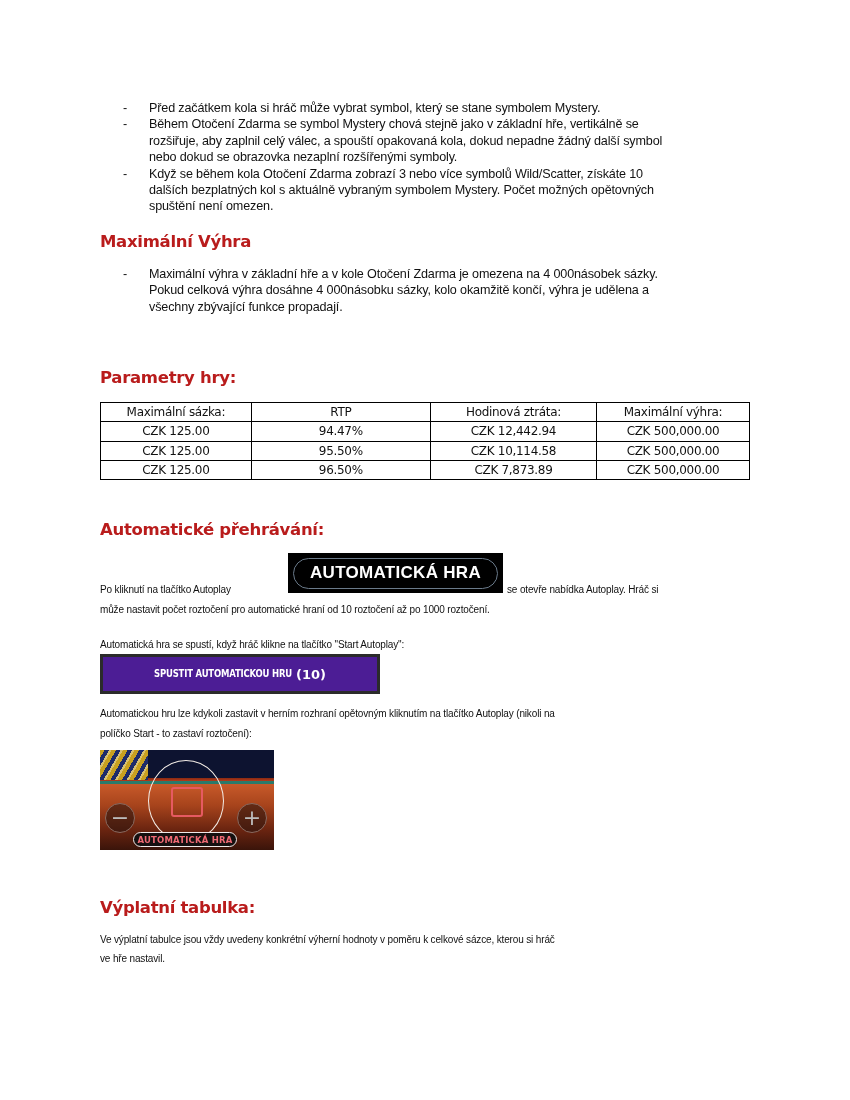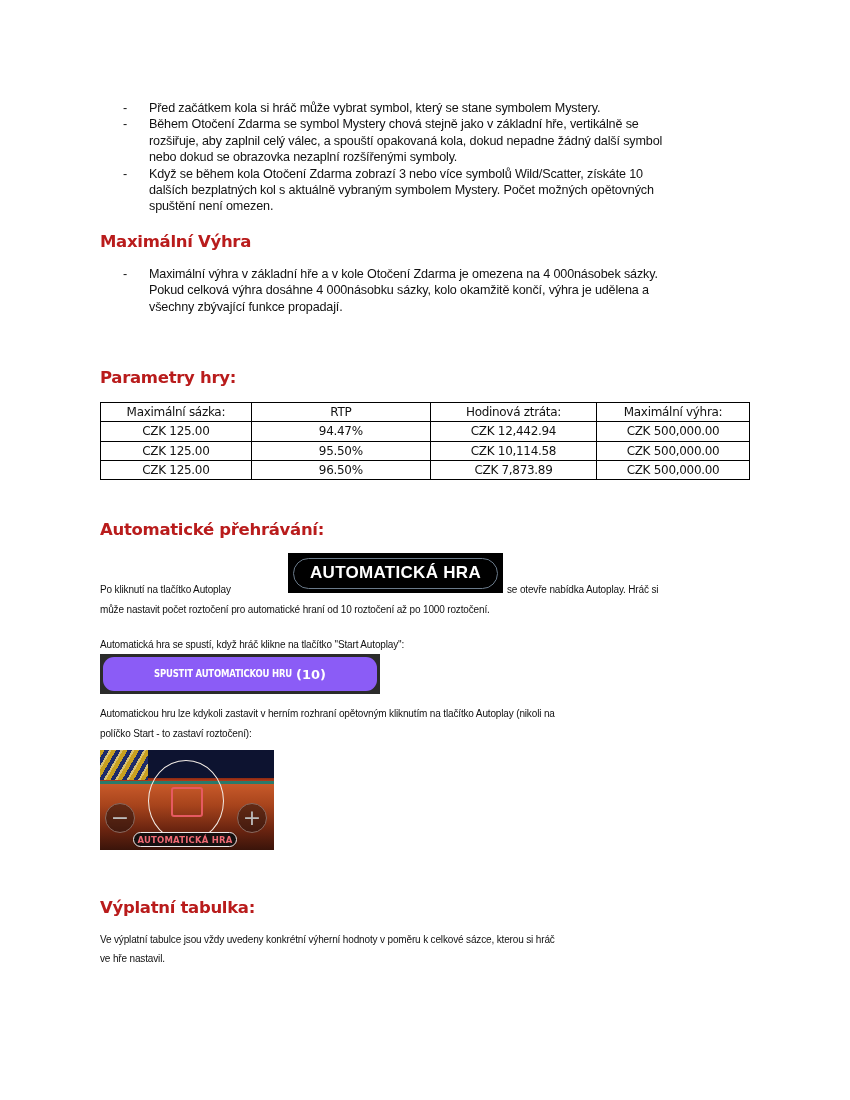--- a/index.html
+++ b/index.html
@@ -19,21 +19,21 @@
     table.params td { border: 1px solid #000; text-align: center; height: 19.25px; padding: 0; }
     table.params td.c0 { width: 154px; }
     table.params td.c1 { width: 184px; }
     table.params td.c2 { width: 170px; }
     table.params td.c3 { width: 156px; }
 
     .autoplay-btn { position: absolute; left: 288px; top: 553px; width: 215px; height: 40px; background: #000; display: flex; align-items: center; justify-content: center; }
     .autoplay-btn .pill { width: 205px; height: 31px; border: 1.5px solid #6a7a8a; border-radius: 16px; display: flex; align-items: center; justify-content: center; color: #fff; font-family: "Liberation Sans", sans-serif; font-weight: bold; font-size: 17px; letter-spacing: 0.3px; }
 
     .start-btn { position: absolute; left: 100px; top: 654px; width: 280px; height: 40px; background: #2b2b2b; padding: 3px; }
-    .start-btn .inner { width: 100%; height: 100%; background: #8b5cf6; border-radius: 11px; display: flex; align-items: center; justify-content: center; color: #fff; font-family: "DejaVu Sans", sans-serif; font-weight: bold; }
+    .start-btn .inner { width: 100%; height: 100%; background: #4c1d95; border-radius: 0; display: flex; align-items: center; justify-content: center; color: #fff; font-family: "DejaVu Sans", sans-serif; font-weight: bold; }
     .start-btn .lbl { font-size: 8.5px; letter-spacing: -0.2px; transform: scaleY(1.15); }
     .start-btn .num { font-size: 13px; margin-left: 4px; }
 
     .game-shot { position: absolute; left: 100px; top: 750px; width: 174px; height: 100px; overflow: hidden;
       background: linear-gradient(180deg, #0d1330 0%, #0d1330 28%, #8a2a12 28%, #b23a1a 31%, #2a7a6a 31%, #2a7a6a 34%, #c85a2a 34%, #a8441c 55%, #6a2410 80%, #3a140a 100%); }
     .game-shot .pharaoh { position: absolute; left: 0; top: 0; width: 48px; height: 30px; background: repeating-linear-gradient(120deg, #c9a020 0 4px, #1d2a6a 4px 8px, #d8c070 8px 10px); }
     .game-shot .ring { position: absolute; left: 48px; top: 10px; width: 76px; height: 82px; border: 1.5px solid #f3ece6; border-radius: 50%; }
     .game-shot .stop { position: absolute; left: 71px; top: 37px; width: 32px; height: 30px; border: 2.5px solid #e65a62; border-radius: 3px; }
     .game-shot .minus, .game-shot .plus { position: absolute; top: 53px; width: 30px; height: 30px; border-radius: 50%; background: rgba(40,20,15,0.55); border: 1px solid #8a6a60; color: #bbb; display: flex; align-items: center; justify-content: center; font-size: 22px; line-height: 1; font-family: "DejaVu Sans", sans-serif; }
     .game-shot .minus { left: 5px; }

